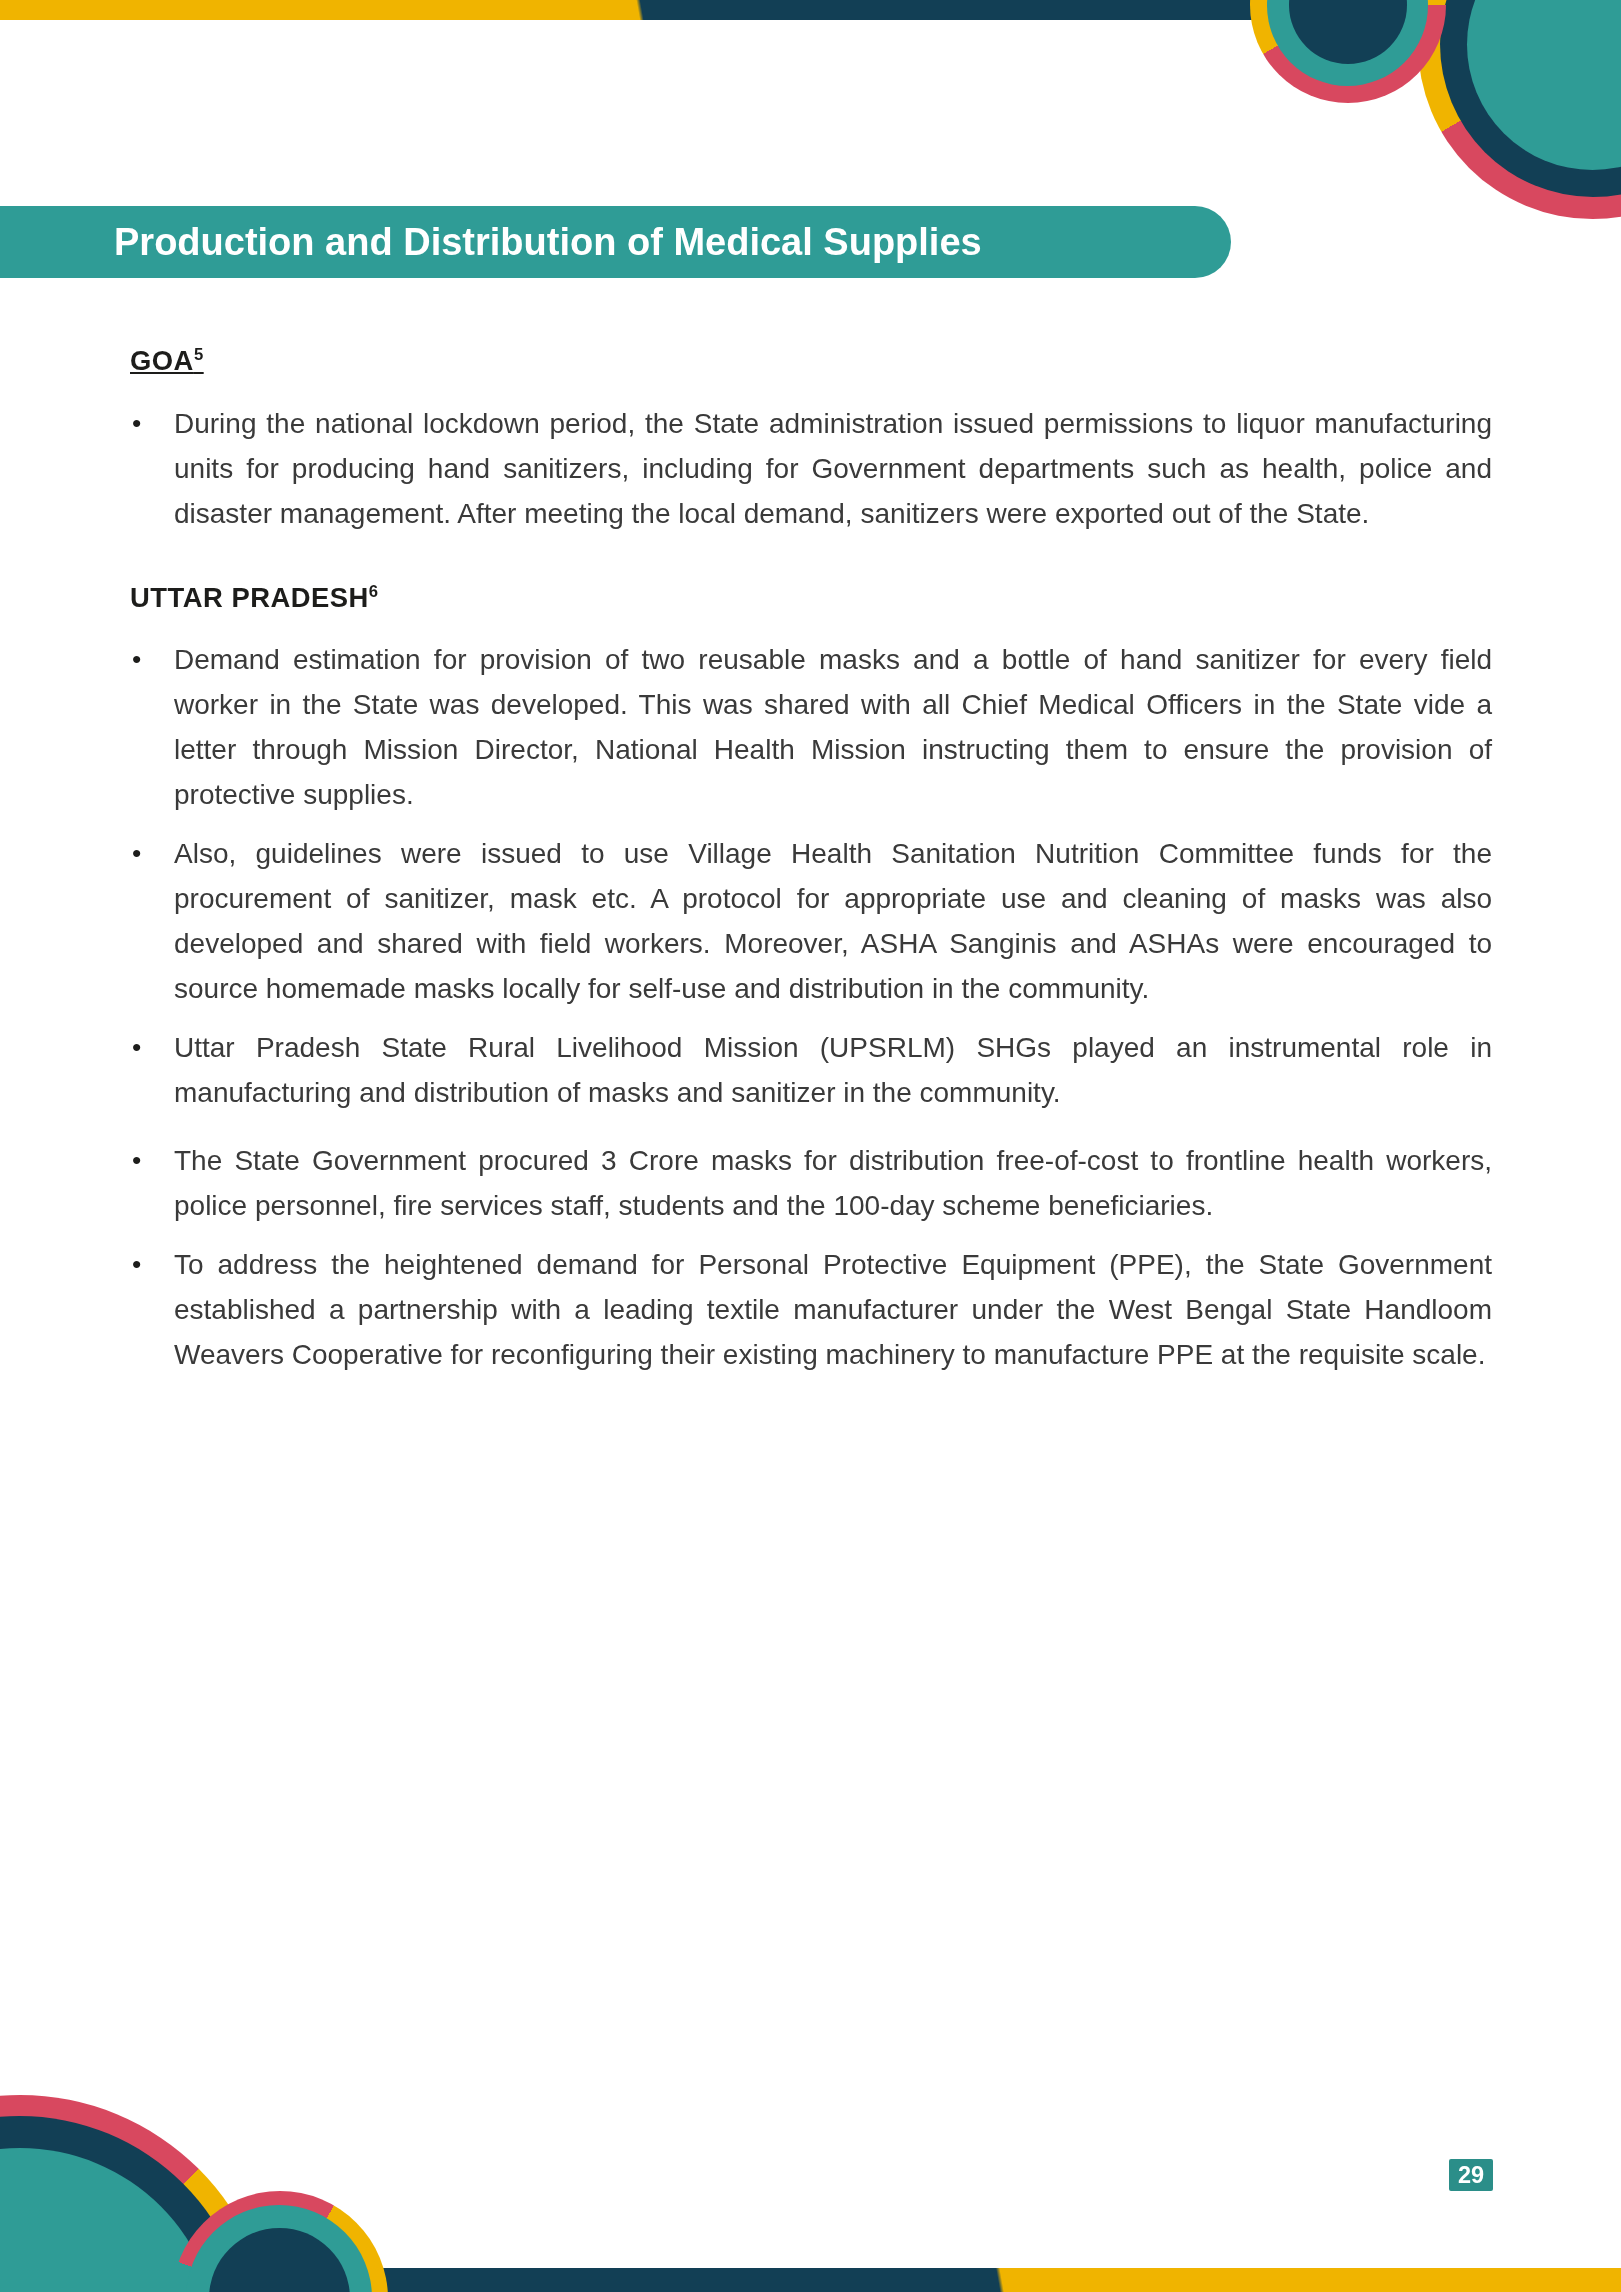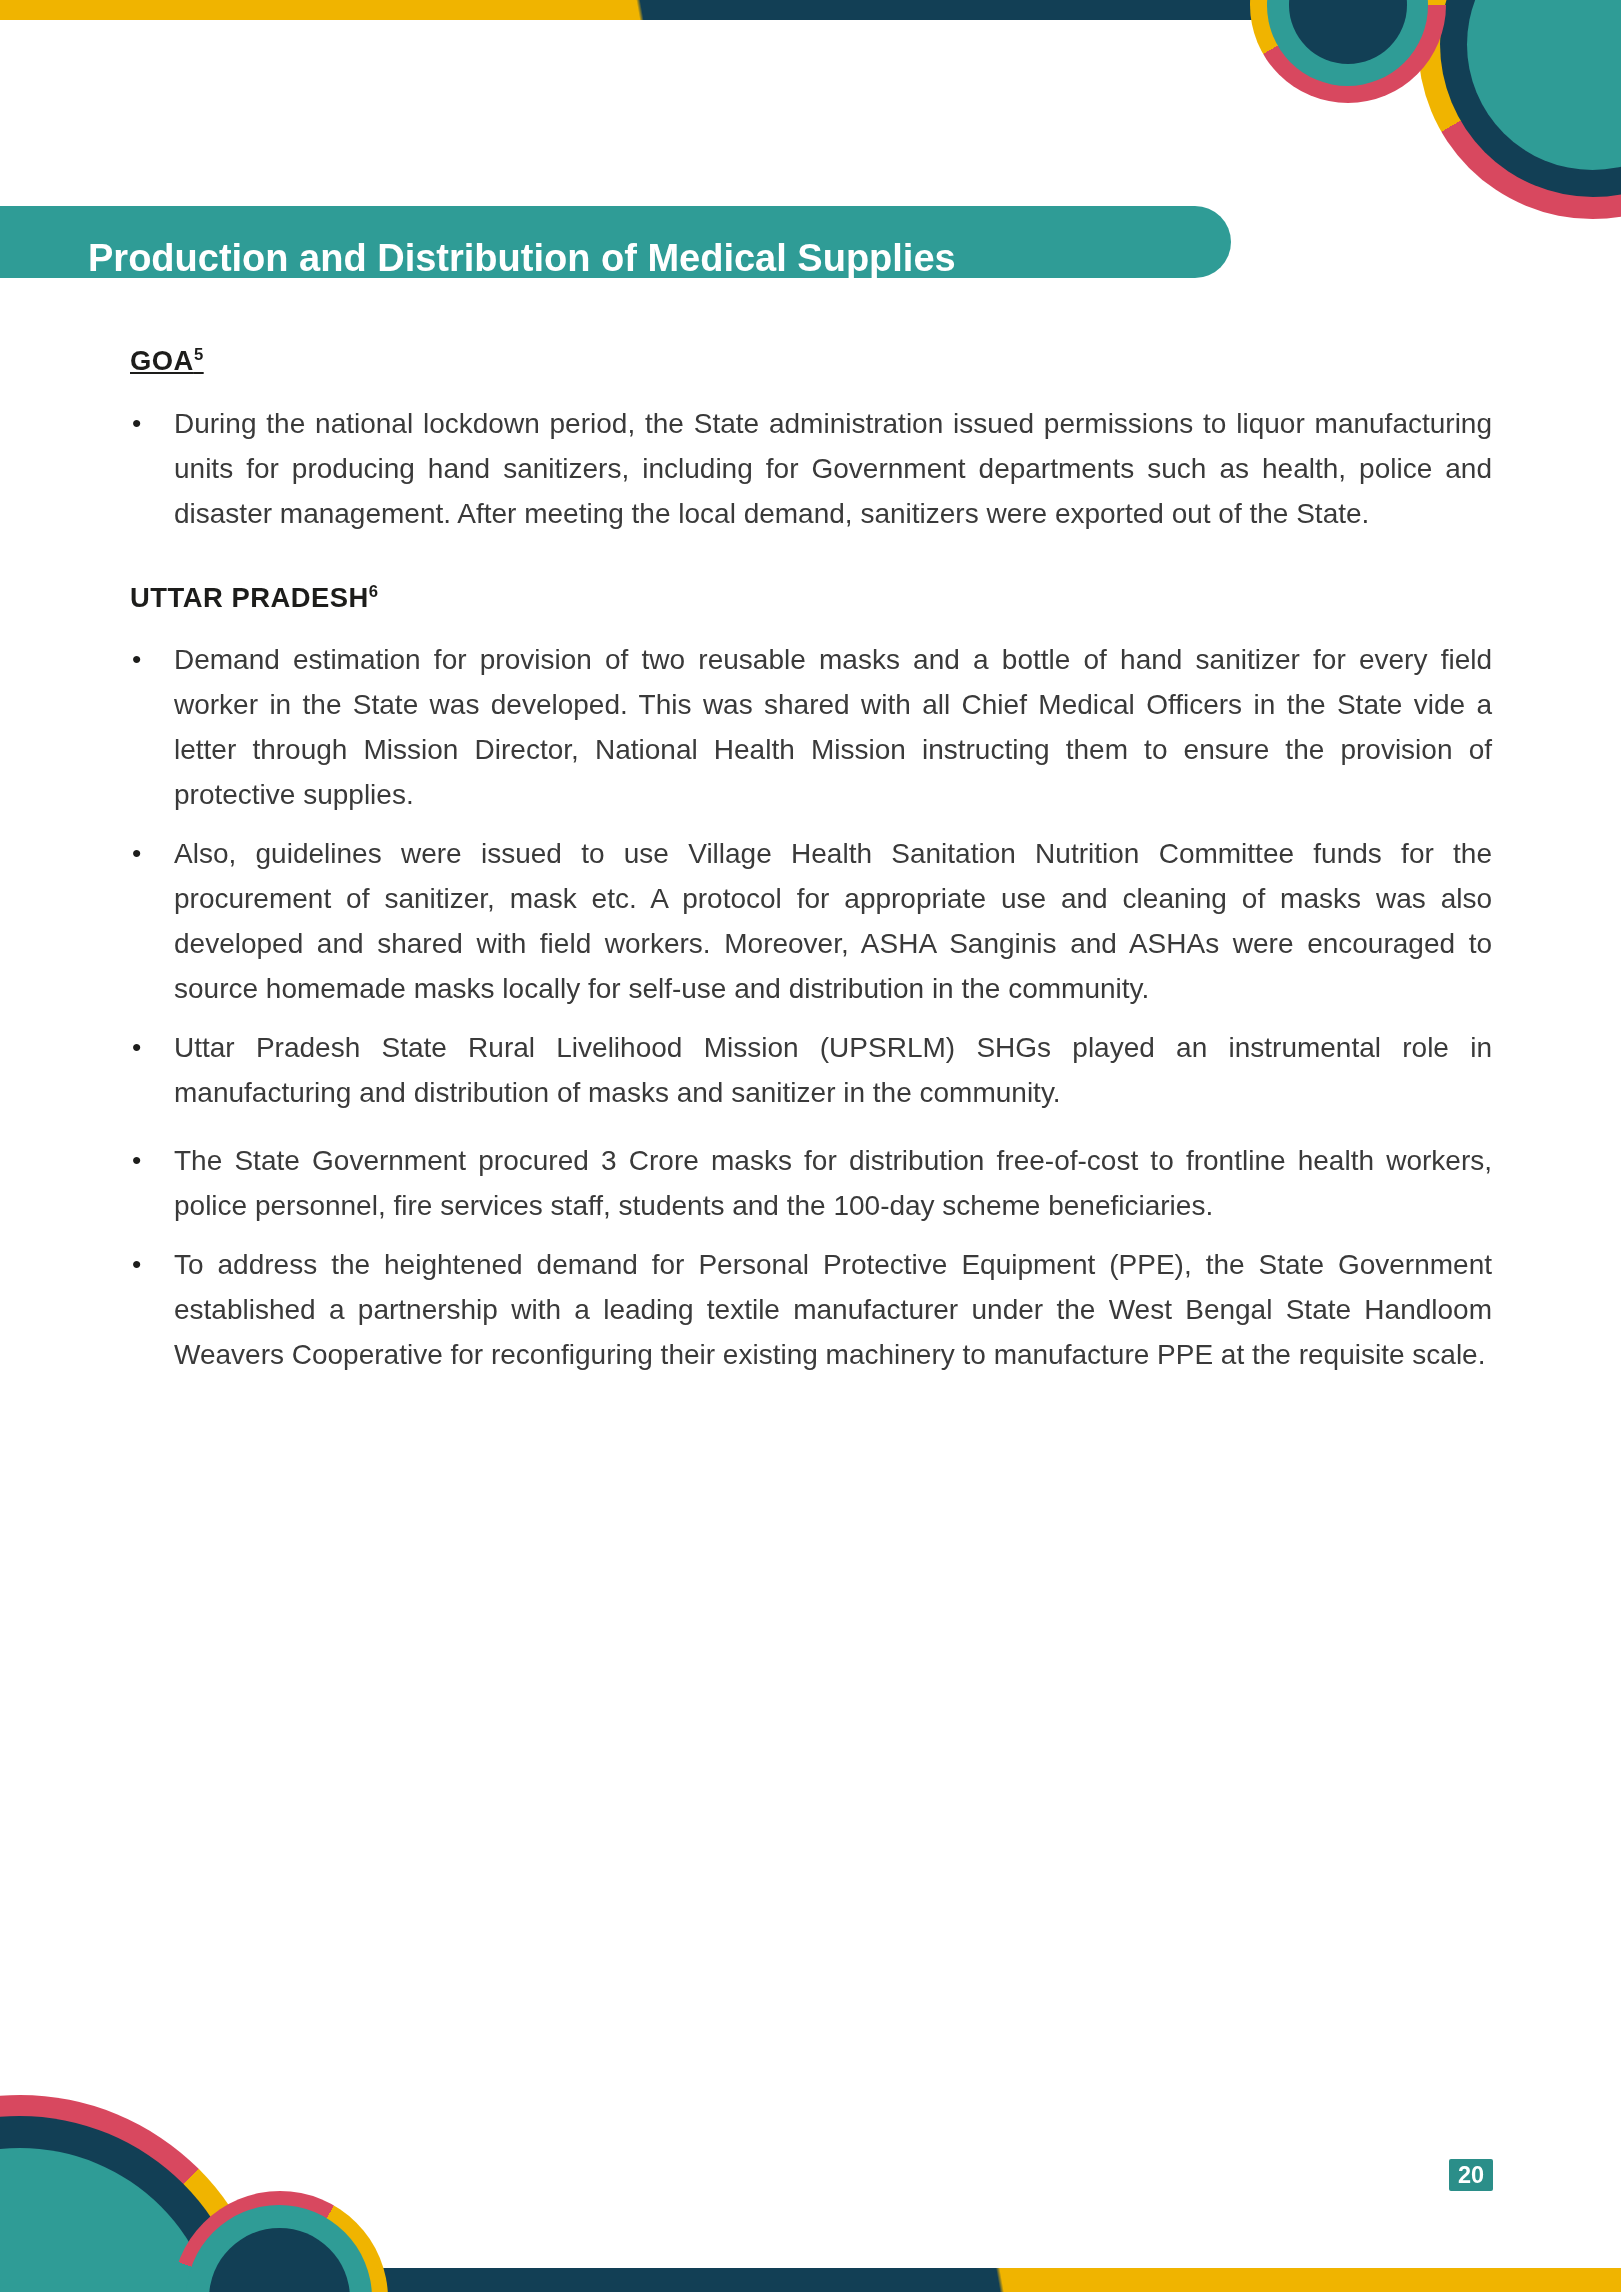--- a/index.html
+++ b/index.html
@@ -40,21 +40,21 @@
   .cD-outer{left:172px;top:2191px;width:216px;height:216px;
     background:conic-gradient(from 290deg,#d8485f 0 100deg,#f0b400 100deg 230deg,transparent 230deg);}
   .cD-teal{left:186px;top:2205px;width:186px;height:186px;background:#2f9c96;}
   .cD-navy{left:209px;top:2228px;width:141px;height:141px;background:#123f55;}
   
   .title-band{
     position:absolute;top:206px;left:0;width:1231px;height:72px;
     background:#2f9c96;border-radius:0 39px 39px 0;
   }
   .title-band h1{
-    margin:16px;padding-left:72px;
+    margin:0;padding-left:114px;
     line-height:72px;font-size:38px;font-weight:bold;color:#ffffff;
     letter-spacing:0px;white-space:nowrap;
   }
   
   .content{position:absolute;left:130px;top:277px;width:1362px;}
   .content h2{
     margin:39px 0 0 0;font-size:27.4px;line-height:33px;
     font-weight:bold;color:#1d1d1b;letter-spacing:0.5px;
   }
   .content h2:first-child{margin-top:61px;text-decoration:underline;}
@@ -118,21 +118,21 @@
     </ul>
 
     <ul>
       <li>The State Government procured 3 Crore masks for distribution free-of-cost to frontline health workers, police personnel, fire services staff, students and the 100-day scheme beneficiaries.</li>
       <li>To address the heightened demand for Personal Protective Equipment (PPE), the State Government established a partnership with a leading textile manufacturer under the West Bengal State Handloom Weavers Cooperative for reconfiguring their existing machinery to manufacture PPE at the requisite scale.</li>
     </ul>
 
   </div>
 
   <div class="footer">
-    <span class="page-box">20</span>
+    <span class="page-box">29</span>
   </div>
 
   <div class="bottom-band"></div>
 
   <div>
     <div class="ring cC-outer"></div>
     <div class="ring cC-navy"></div>
     <div class="ring cC-teal"></div>
     <div class="ring cD-outer"></div>
     <div class="ring cD-teal"></div>

